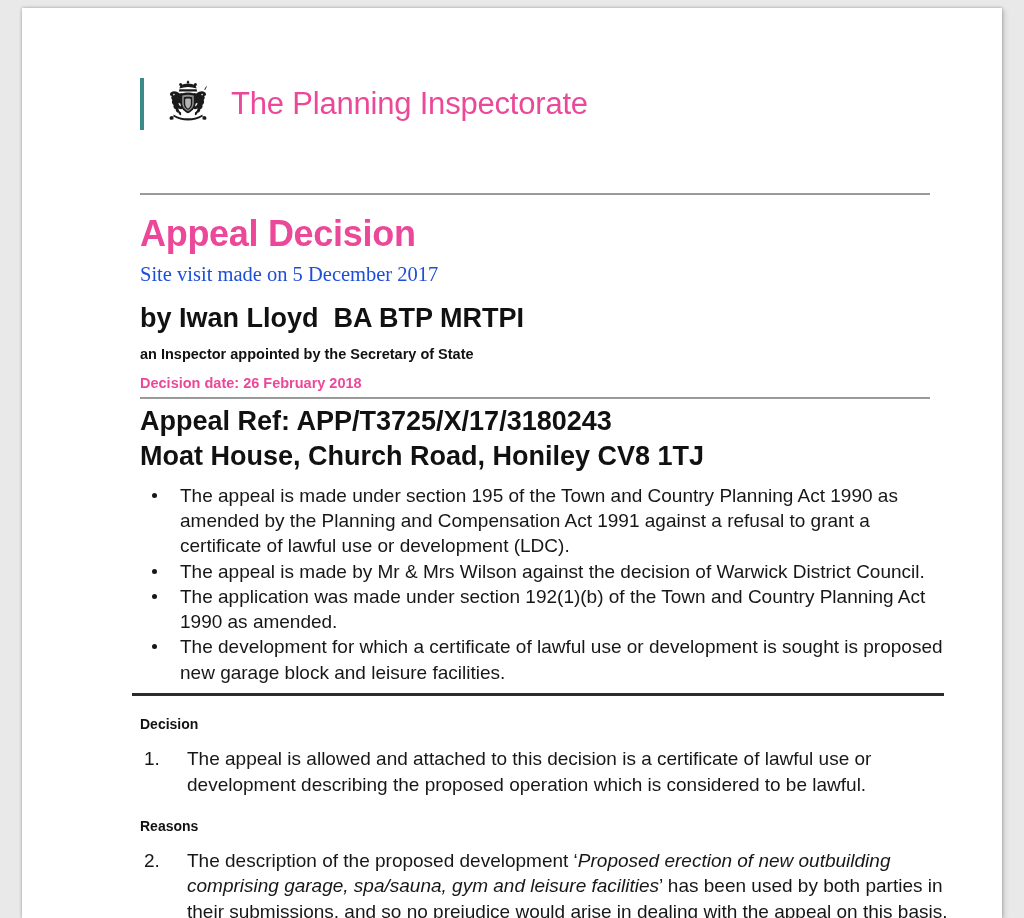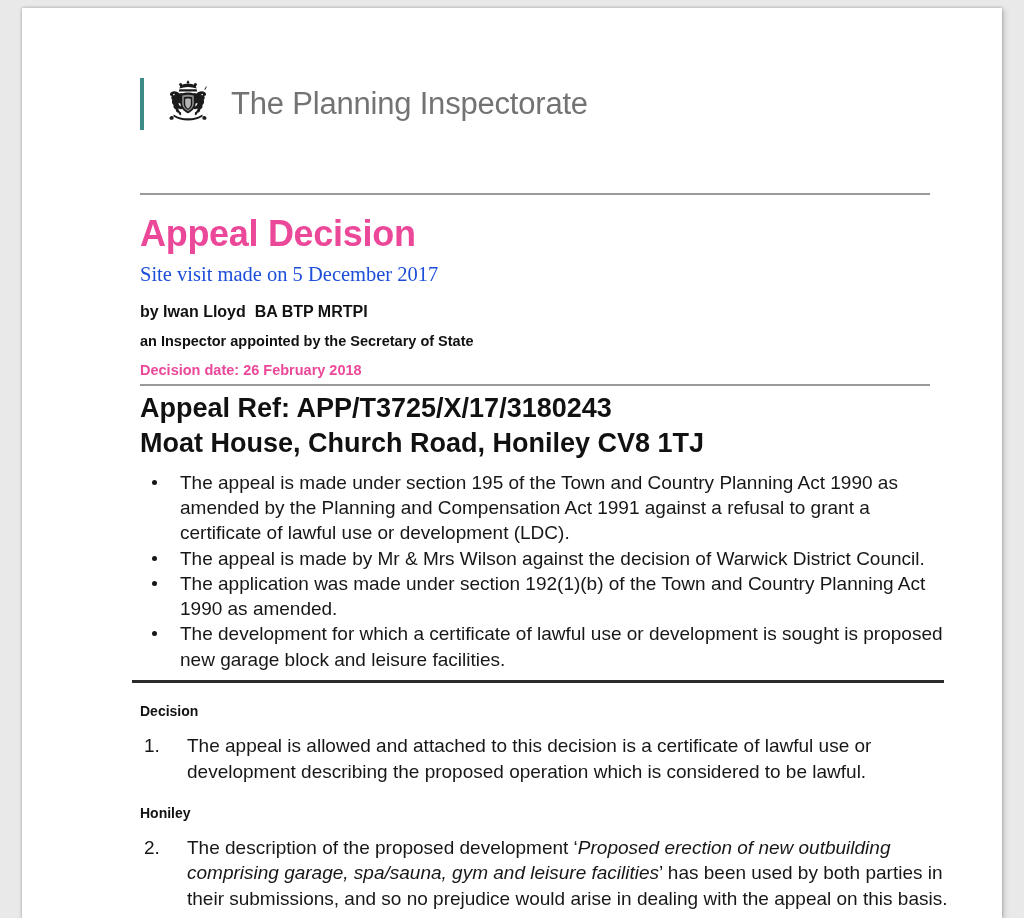--- a/index.html
+++ b/index.html
@@ -49,21 +49,21 @@
   }
   .crest {
     width: 58px;
     height: 52px;
     flex: none;
     margin-right: 14px;
   }
   .crest svg { display: block; }
   .masthead-title {
     font-size: 31px;
-    color: #737373;
+    color: #ec4899;
     letter-spacing: -0.2px;
     white-space: nowrap;
     font-family: "Liberation Sans", sans-serif;
   }
 
   
   .rule-thin {
     height: 2px;
     background: #9a9a9a;
     margin: 0;
@@ -93,21 +93,21 @@
     line-height: 1.1;
   }
   .subtitle {
     font-size: 20.5px;
     color: #1d4ed8;
     margin-top: 9px;
     font-weight: normal;
     font-family: Liberation Serif, serif;
   }
   .byline {
-    font-size: 16px;
+    font-size: 27px;
     font-weight: bold;
     color: #111111;
     margin-top: 17px;
     white-space: pre;
   }
   .appointed {
     font-size: 14.5px;
     font-weight: bold;
     color: #111111;
     margin-top: 12px;
@@ -248,21 +248,21 @@
     <div class="rule-thick"></div>
 
     <h2 class="section">Decision</h2>
     <ol class="numbered">
       <li>
         <span class="num">1.</span>
         <span>The appeal is allowed and attached to this decision is a certificate of lawful use or development describing the proposed operation which is considered to be lawful.</span>
       </li>
     </ol>
 
-    <h2 class="section">Honiley</h2>
+    <h2 class="section">Reasons</h2>
     <ol class="numbered">
       <li>
         <span class="num">2.</span><span>The description of the proposed development ‘</span><span class="ital">Proposed erection of new outbuilding comprising garage, spa/sauna, gym and leisure facilities</span><span>’ has been used by both parties in their submissions, and so no prejudice would arise in dealing with the appeal on this basis.</span>
       </li>
     </ol>
 
   </div>
 </div>
 
 </body></html>

